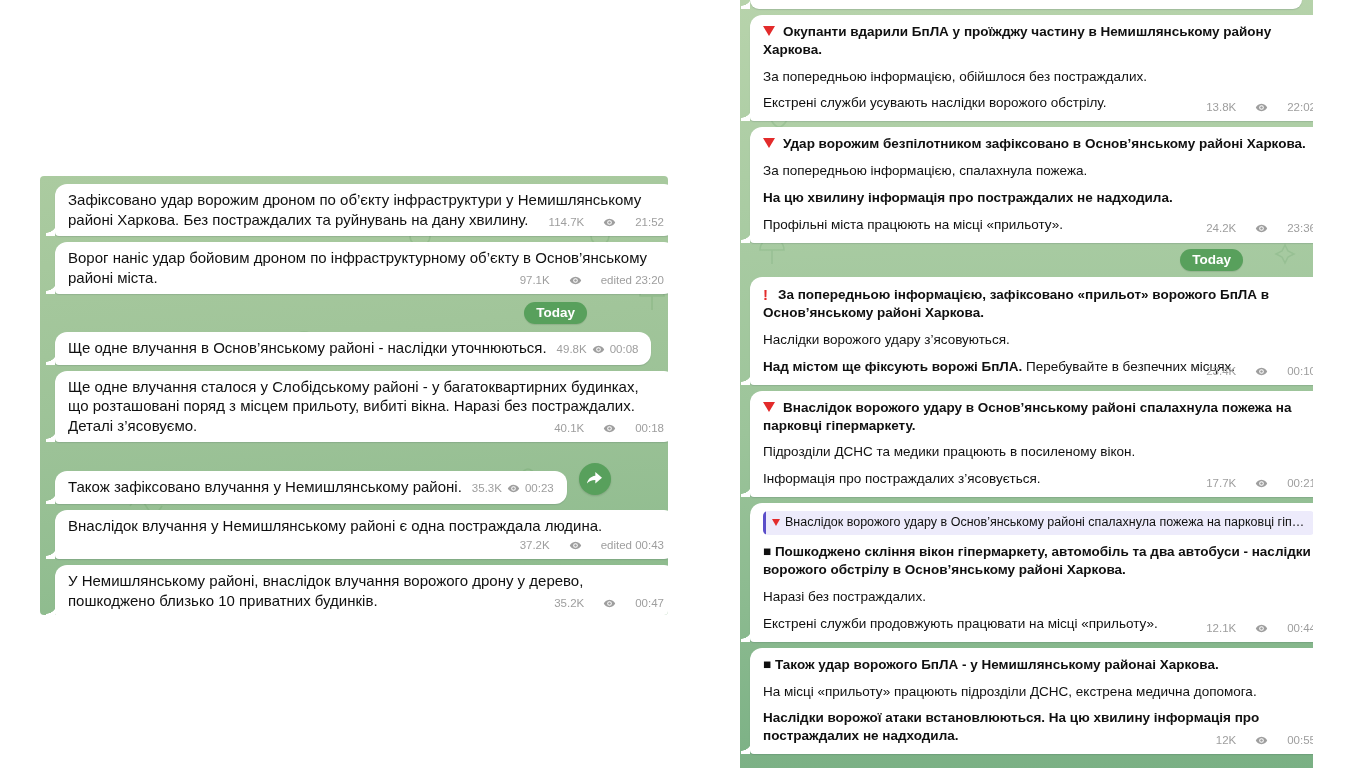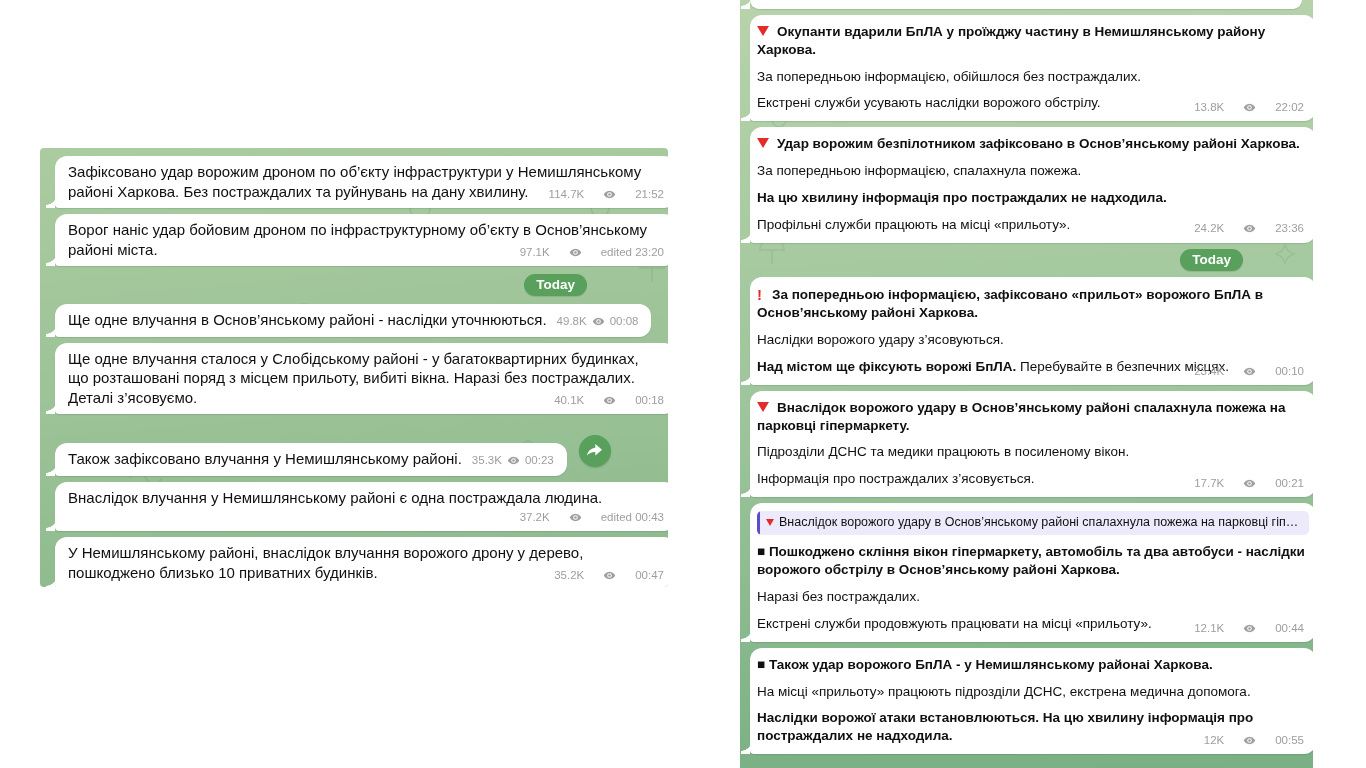--- a/index.html
+++ b/index.html
@@ -1,21 +1,21 @@
 <!DOCTYPE html>
 <html><head>
 <meta charset="utf-8">
 <style>
   html,body{margin:0;padding:0;background:#fff;}
   .page{position:relative;width:1366px;height:768px;background:#fff;overflow:hidden;
         font-family:"Liberation Sans",sans-serif;-webkit-font-smoothing:antialiased;}
 
   
   .panel{position:absolute;overflow:hidden;}
-  .panel-left{left:40px;top:148px;width:628px;height:439px;border-radius:4px;
+  .panel-left{left:40px;top:176px;width:628px;height:439px;border-radius:4px;
               background:linear-gradient(175deg,#abcba0 0%,#9cc297 55%,#8bba8c 100%);}
   .panel-right{left:740px;top:0;width:573px;height:768px;
               background:linear-gradient(178deg,#b7d3ab 0%,#9cc49a 55%,#7ab084 100%);}
   .doodles{position:absolute;inset:0;width:100%;height:100%;pointer-events:none;}
 
   .msgs{position:relative;z-index:2;}
   .panel-left .msgs{padding:8px 0 0 15px;}
   .panel-right .msgs{padding:0 0 0 10px;}
 
   
@@ -28,21 +28,21 @@
   .lb{width:595px;margin-bottom:6px;padding:6px 13px 7px;font-size:15px;line-height:1.3;}
   .lb.fit{width:fit-content;max-width:595px;display:flex;align-items:flex-end;gap:10px;}
   .lb.metaline{padding-bottom:24px;}
   .meta{position:absolute;right:12px;bottom:6px;display:flex;align-items:center;gap:19px;
         font-size:11.5px;color:#9e9e9e;white-space:nowrap;}
   .meta-inline{position:static;display:inline-flex;align-items:center;gap:5px;
         font-size:11.5px;color:#9e9e9e;white-space:nowrap;transform:translateY(-1px);}
   .eye{width:13px;height:9px;fill:#9e9e9e;flex:none;}
 
   
-  .rb{width:552px;margin-bottom:6px;padding:8px 7px 9px;font-size:13.5px;line-height:1.32;}
+  .rb{width:552px;margin-bottom:6px;padding:8px 13px 9px;font-size:13.5px;line-height:1.32;}
   .rb p{margin:0 0 9px;}
   .rb p:last-of-type{margin-bottom:0;}
   .rb b{font-weight:bold;}
   .sliver{width:552px;height:9px;margin-bottom:6px;border-radius:0 0 12px 12px;}
 
   
   .daterow{display:flex;justify-content:flex-end;margin:8px 0;align-items:center;}
   .panel-left .daterow{padding-right:81px;}
   .panel-right .daterow{padding-right:70px;margin:5px 0 6px;}
   .datebadge{background:#58a05c;color:#fff;font-weight:bold;font-size:13.5px;
@@ -228,21 +228,21 @@
               <circle cx="8" cy="6" r="1.7"></circle>
             </svg>
           <span>22:02</span>
         </span>
       </div>
 
       <div class="bubble rb">
         <p><span class="tri"></span><b>Удар ворожим безпілотником зафіксовано в Основ’янському районі Харкова.</b></p>
         <p>За попередньою інформацією, спалахнула пожежа.</p>
         <p><b>На цю хвилину інформація про постраждалих не надходила.</b></p>
-        <p>Профільні служби працюють на місці «прильоту».</p>
+        <p>Профільні міста працюють на місці «прильоту».</p>
         <span class="meta">
           <span>24.2K</span>
           <svg class="eye" viewBox="0 0 16 12">
               <path d="M8 1C4.2 1 1.4 4.2.4 6c1 1.8 3.8 5 7.6 5s6.6-3.2 7.6-5C14.6 4.2 11.8 1 8 1zm0 8.1A3.1 3.1 0 1 1 8 2.9a3.1 3.1 0 0 1 0 6.2z"></path>
               <circle cx="8" cy="6" r="1.7"></circle>
             </svg>
           <span>23:36</span>
         </span>
       </div>
 

